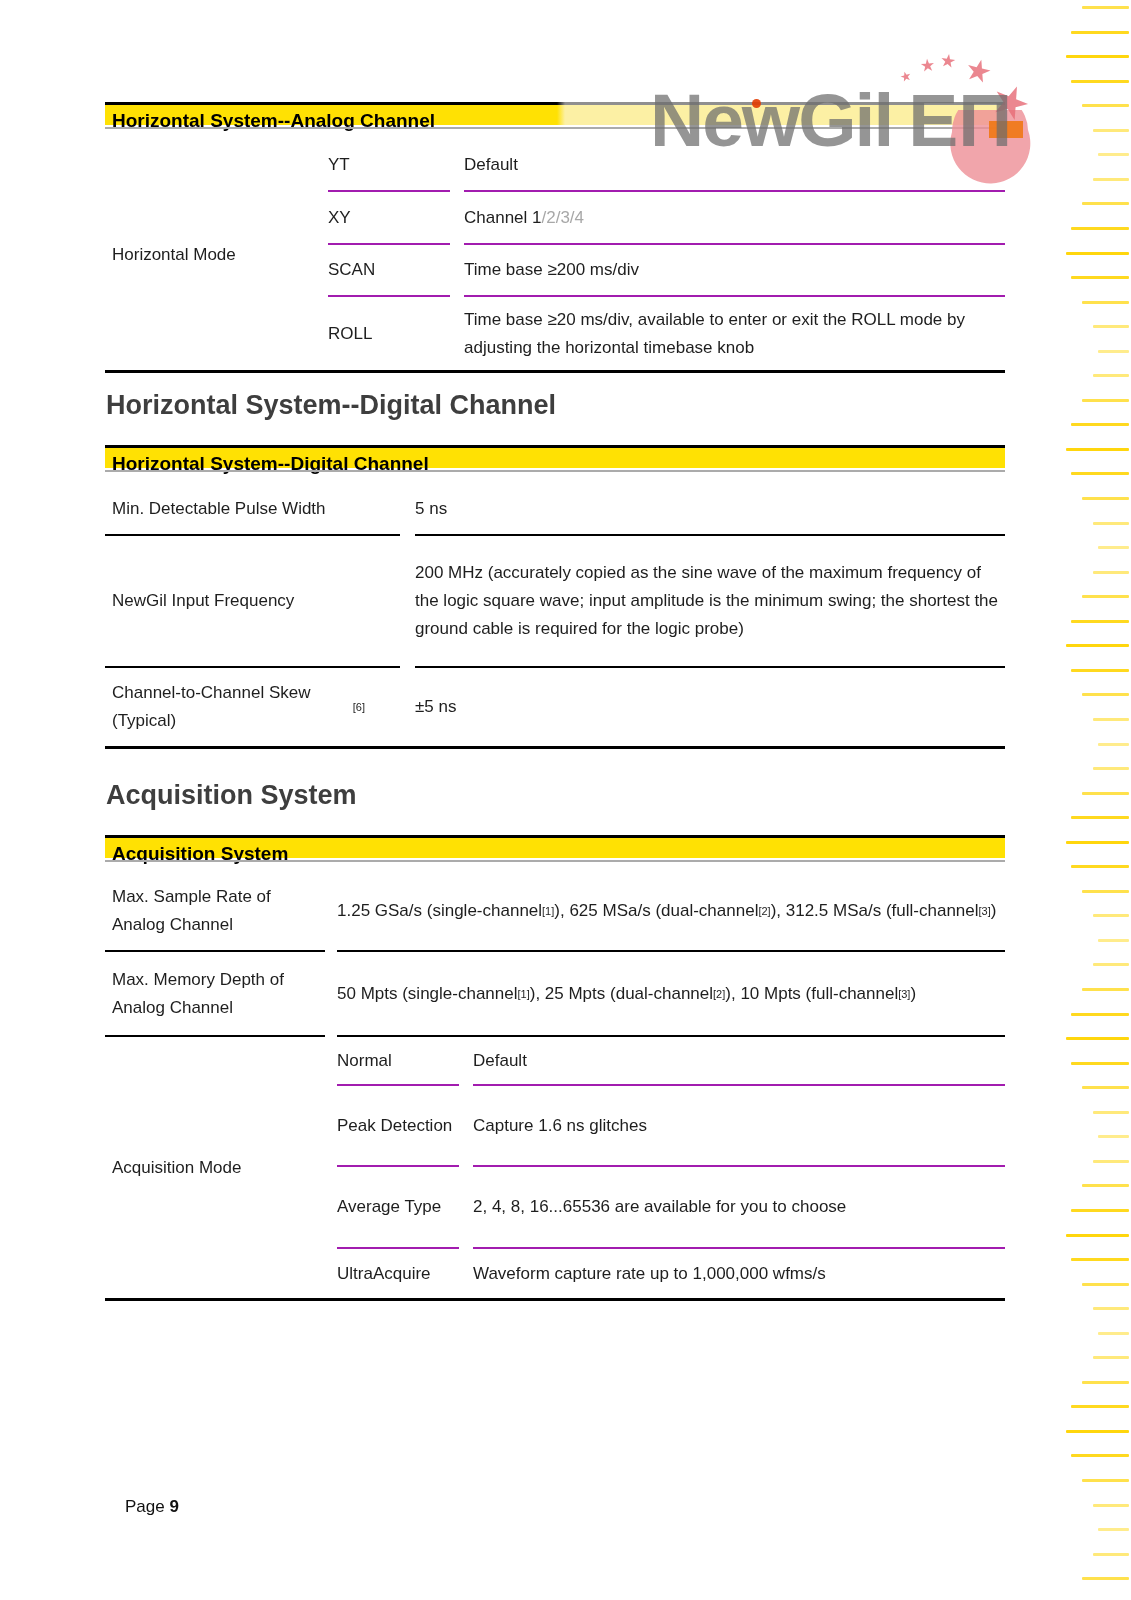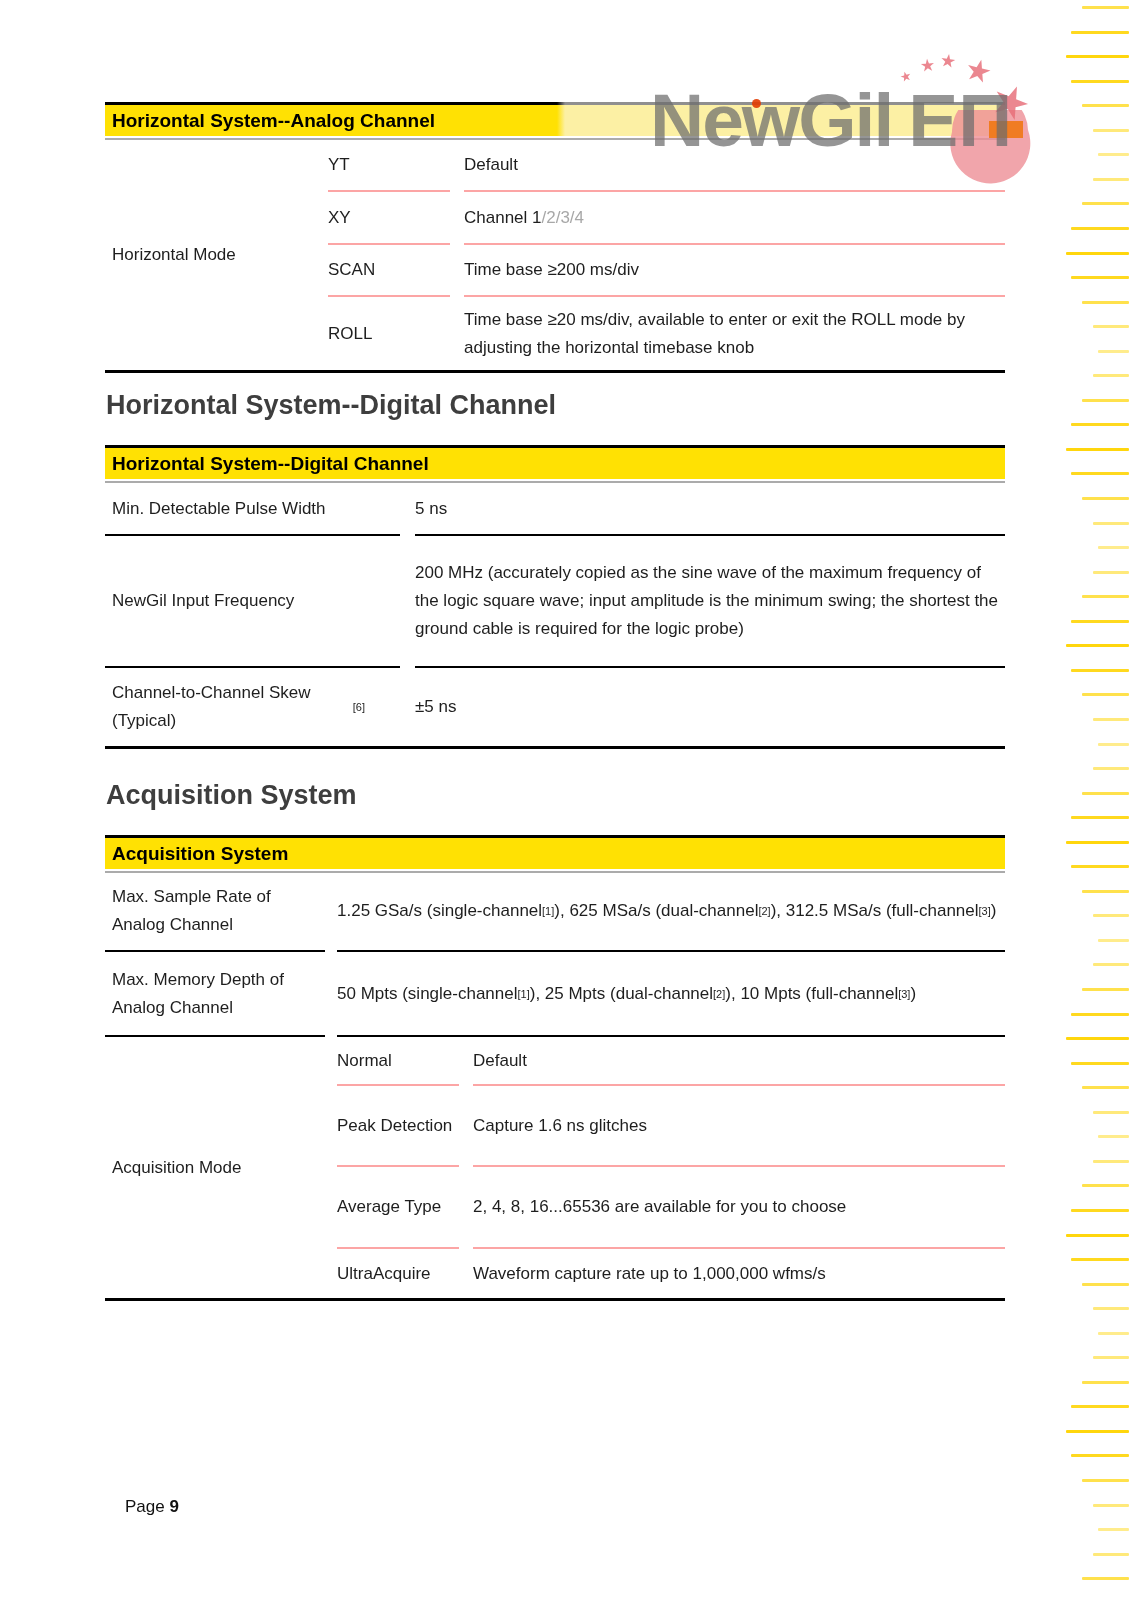--- a/index.html
+++ b/index.html
@@ -5,21 +5,21 @@
   * { margin:0; padding:0; box-sizing:border-box; }
   html,body { background:#ffffff; }
   body {
     width:1131px; height:1600px; position:relative; overflow:hidden;
     font-family:"Liberation Sans","DejaVu Sans",sans-serif;
     color:#1e1e1e;
   }
 
   
   .yellow-bar {
-    position:absolute; left:105px; width:900px; height:31px;
+    position:absolute; left:105px; width:900px; height:20px;
     background:#ffe103;
   }
   .yellow-bar::before {           
     content:""; position:absolute; top:-3px; left:0; right:0; height:3px; background:#000;
   }
   .yellow-bar::after {            
     content:""; position:absolute; bottom:-4px; left:0; right:0; height:2px; background:#ababab;
   }
   #bar1 { background:linear-gradient(90deg,#ffe103 0,#ffe103 452px,#fcf0a4 460px,#fcf0a4 100%); }
   #bar1::before { background:linear-gradient(90deg,#000 0,#000 452px,#8f8f8f 460px,#8f8f8f 100%); }
@@ -47,21 +47,21 @@
   #acq-table .t-row     { grid-template-columns:220px 1fr; column-gap:12px; }
   .t-row.divided > .cell { border-bottom:2px solid #000; }
 
   
   .group-grid { display:grid; }
   #analog-table .group-grid { grid-template-columns:215px 1fr; column-gap:8px; }
   #acq-table   .group-grid { grid-template-columns:220px 1fr; column-gap:12px; }
   .sub-row { display:grid; }
   #analog-table .sub-row { grid-template-columns:122px 1fr; column-gap:14px; }
   #acq-table   .sub-row { grid-template-columns:122px 1fr; column-gap:14px; }
-  .sub-row:not(:last-child) > .cell { border-bottom:2px solid #fca5a5; }
+  .sub-row:not(:last-child) > .cell { border-bottom:2px solid #a21caf; }
 
   
   #analog-table .sub-row:nth-child(1){ min-height:52px; }
   #analog-table .sub-row:nth-child(2){ min-height:53px; }
   #analog-table .sub-row:nth-child(3){ min-height:52px; }
   #analog-table .sub-row:nth-child(4){ min-height:73px; }
   #digital-table .t-row:nth-child(1){ min-height:53px; }
   #digital-table .t-row:nth-child(2){ min-height:132px; }
   #digital-table .t-row:nth-child(3){ min-height:78px; }
   #acq-table .t-row:nth-child(1){ min-height:80px; }

